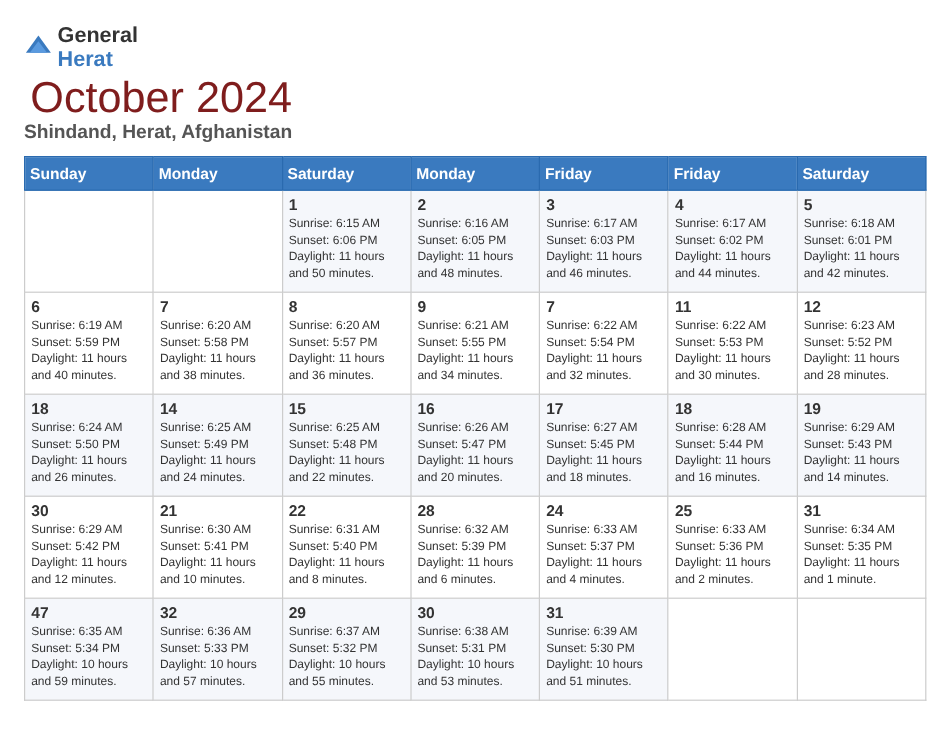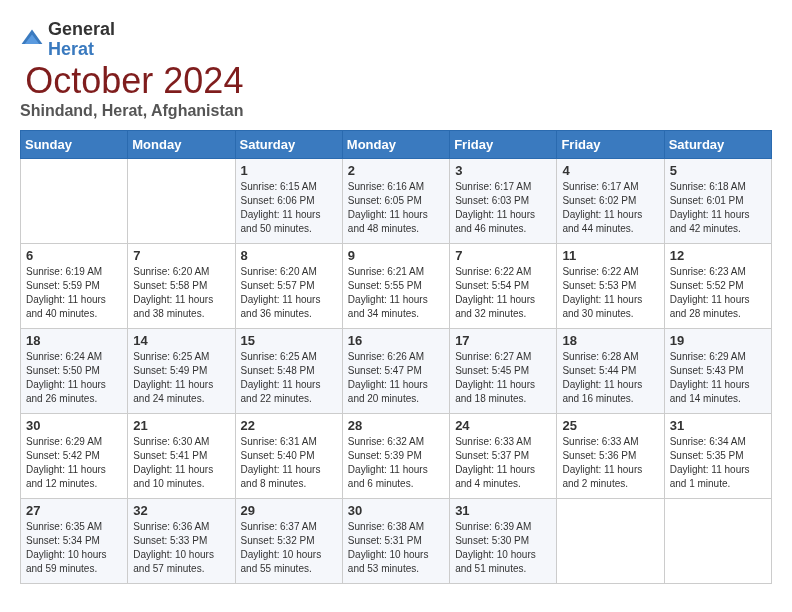--- a/index.html
+++ b/index.html
@@ -291,21 +291,21 @@
         </td>
         <td>
           <div class="day-number">31</div>
         <div class="day-info">
           Sunrise: 6:34 AM<br>Sunset: 5:35 PM<br>Daylight: 11 hours and 1 minute.
         </div>
         </td>
       </tr>
       <tr>
         <td>
-          <div class="day-number">27</div>
+          <div class="day-number">47</div>
         <div class="day-info">
           Sunrise: 6:35 AM<br>Sunset: 5:34 PM<br>Daylight: 10 hours and 59 minutes.
         </div>
         </td>
         <td>
           <div class="day-number">32</div>
         <div class="day-info">
           Sunrise: 6:36 AM<br>Sunset: 5:33 PM<br>Daylight: 10 hours and 57 minutes.
         </div>
         </td>

